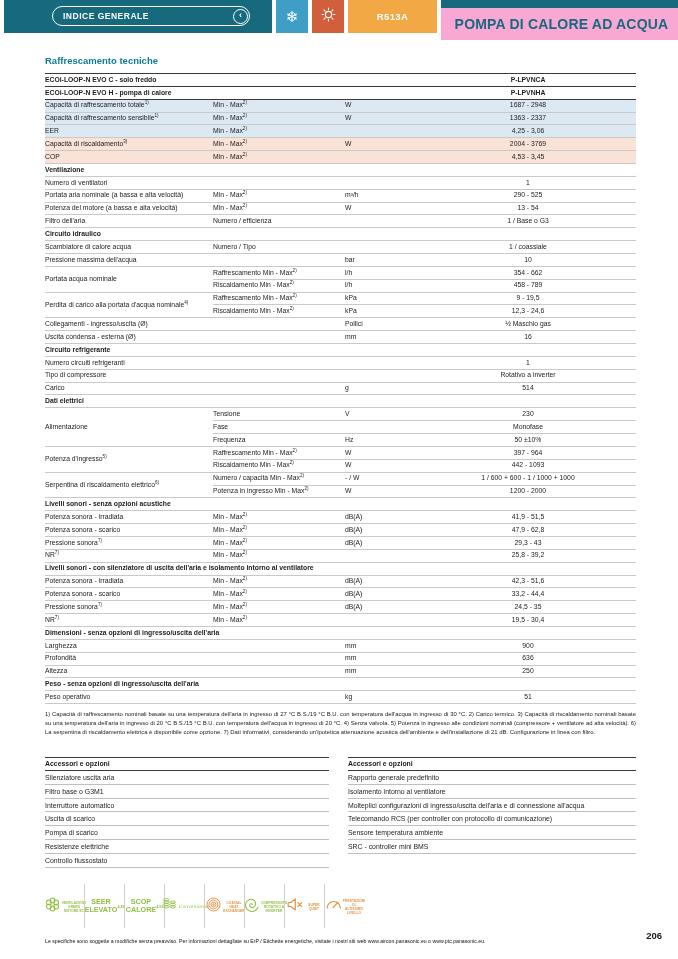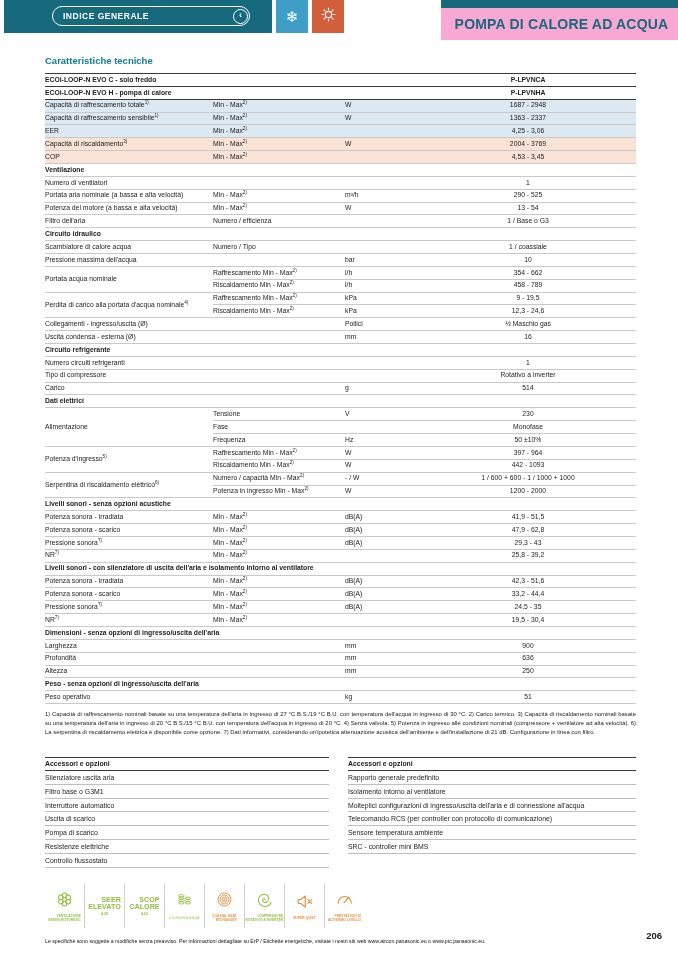--- a/index.html
+++ b/index.html
@@ -45,21 +45,21 @@
   tr.bg-heat td { background:#f9e2d6; }
   .footnotes { margin-top:6px; width:591px; font-size:5.9px; line-height:1.55; text-align:justify; color:#222; }
   
   .acc-wrap { display:flex; margin-top:19px; gap:19px; }
   .acc-box { font-size:6.9px; }
   .acc-box.left { width:284px; } .acc-box.right { width:288px; }
   .acc-title { font-weight:bold; border-top:1.2px solid #3a3a3a; border-bottom:1.2px solid #3a3a3a; padding:2.8px 0; }
   .acc-item { border-bottom:0.8px solid #bfbfbf; padding:2.9px 0; white-space:nowrap; overflow:hidden; }
   
   .badges { position:absolute; left:45px; top:884px; display:flex; height:44px; align-items:stretch; }
-  .badge { width:39px; display:flex; flex-direction:column; align-items:center; justify-content:center; border-left:0.8px solid #cfcfcf; text-align:right; }
+  .badge { width:39px; display:flex; align-items:center; justify-content:center; border-left:0.8px solid #cfcfcf; text-align:center; }
   .badge:first-child { border-left:none; }
   .badge-label { font-size:3.2px; font-weight:bold; line-height:1.25; margin-top:1.5px; letter-spacing:.1px; }
   .badge-label.green { color:#8fbf3f; } .badge-label.orange { color:#e78f3c; }
   .badge-label.script { font-family:"DejaVu Serif", serif; font-style:italic; font-weight:normal; font-size:4.5px; }
   .badge-big { font-size:7.2px; font-weight:bold; color:#8fbf3f; line-height:1.05; white-space:pre-line; }
   .badge-value { font-size:3.6px; color:#8fbf3f; margin-top:1.5px; font-weight:bold; }
   
   .footer-note { position:absolute; left:45px; top:938px; width:560px; font-size:5.2px; color:#111; white-space:nowrap; overflow:hidden; }
   .page-num { position:absolute; right:16px; top:930px; font-size:9.5px; font-weight:bold; color:#1a1a1a; }
 </style>
@@ -79,28 +79,31 @@
     <span>❄</span>
   </div>
   <div class="tile tile-sun">
     <span>
       <svg viewBox="0 0 24 24" width="17" height="17" fill="none" stroke="#ffffff" stroke-width="1.6" stroke-linecap="round">
         <circle cx="12" cy="12" r="4.4"></circle>
         <path d="M12 3v2.2M12 18.8V21M3 12h2.2M18.8 12H21M5.6 5.6l1.6 1.6M16.8 16.8l1.6 1.6M18.4 5.6l-1.6 1.6M7.2 16.8l-1.6 1.6"></path>
       </svg>
     </span>
   </div>
+  <div class="tile tile-r513a">
+    <span>R513A</span>
+  </div>
 
   <div class="title-box">
     <span>POMPA DI CALORE AD ACQUA</span>
   </div>
 </div>
 
 <div class="content">
-  <div class="page-heading">Caratteristiche tecniche</div>
+  <div class="page-heading">Raffrescamento tecniche</div>
 
   <table class="specs">
     <colgroup>
         <col style="width:168px">
         <col style="width:132px">
         <col style="width:75px">
         <col style="width:216px">
       </colgroup>
     <tbody>
         <tr class="model">

